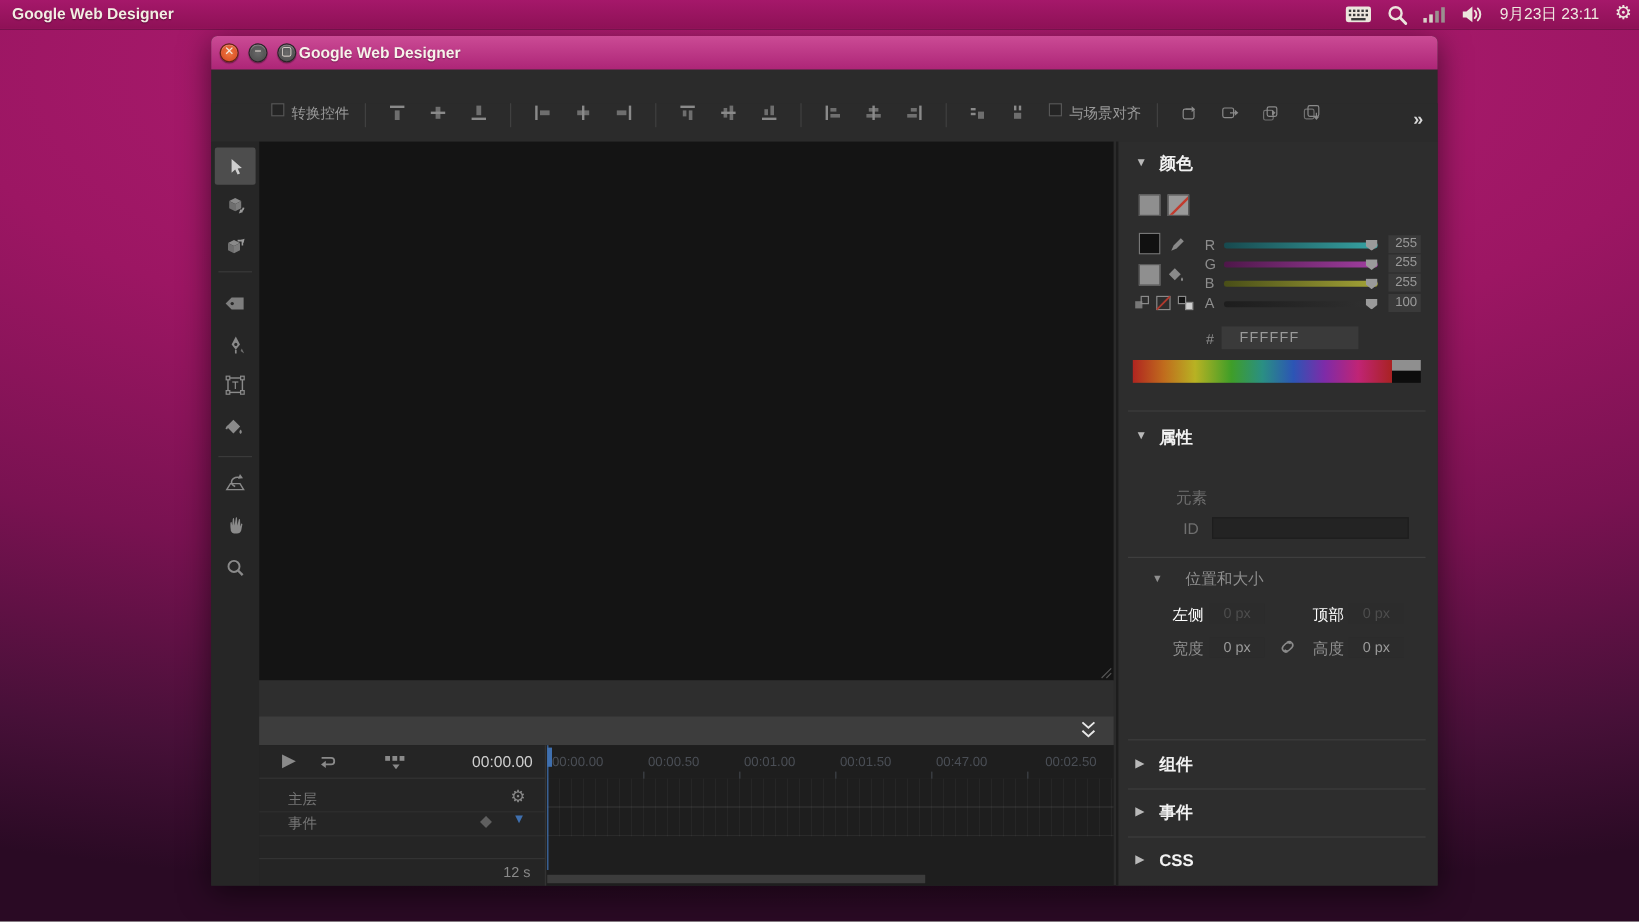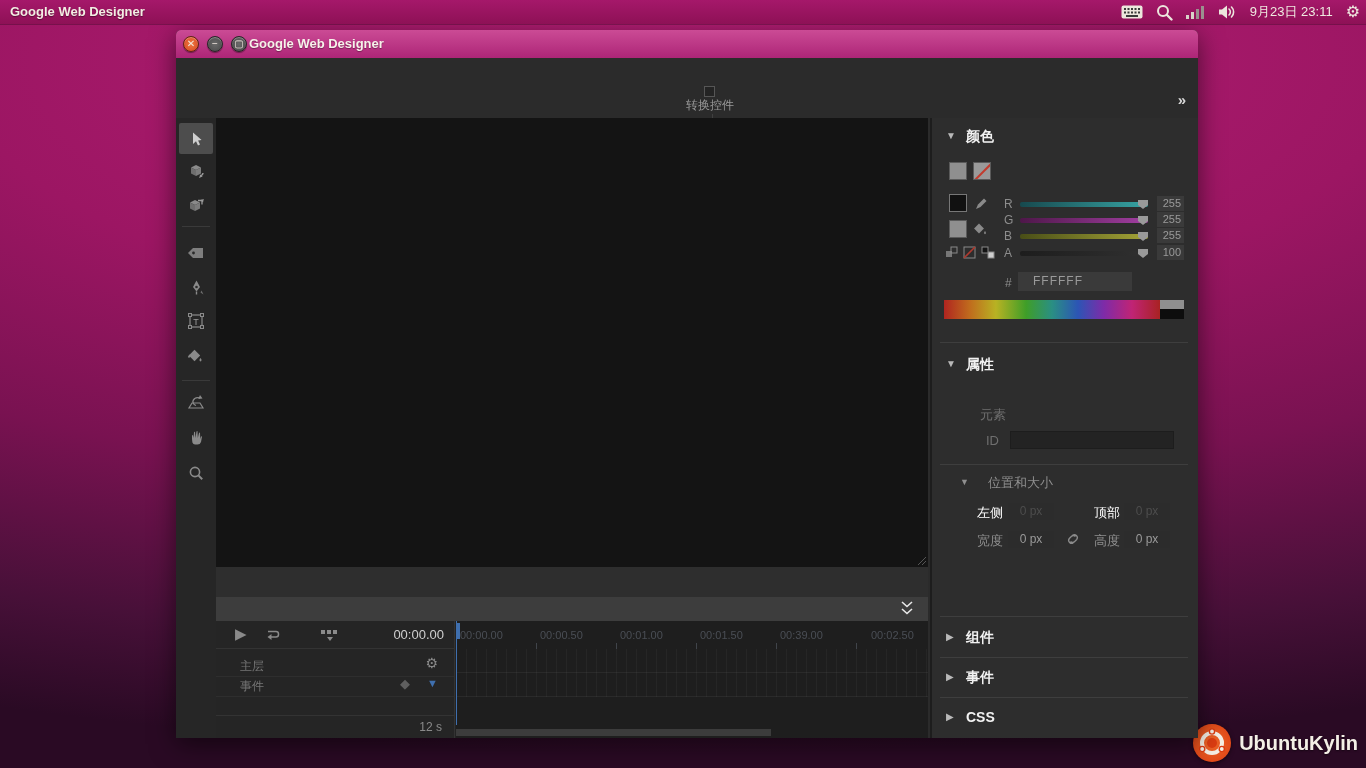--- a/index.html
+++ b/index.html
@@ -31,21 +31,21 @@
     box-shadow:inset 0 1px 1px rgba(255,255,255,.35), 0 1px 1px rgba(0,0,0,.4); }
   .btn-close { left:7px;  background:radial-gradient(#ef7a42,#d4431f); border:1px solid #5e2412; }
   .btn-min   { left:31px; background:radial-gradient(#6a6a6a,#474747); border:1px solid #262626; }
   .btn-max   { left:55px; background:radial-gradient(#6a6a6a,#474747); border:1px solid #262626; }
   .win-title { position:absolute; left:73px; top:6px; font-size:13px; font-weight:bold; color:#f7f2ea; text-shadow:0 1px 1px rgba(0,0,0,.35); }
 
   #menubar { position:absolute; left:0; top:28px; width:100%; height:28px; background:#1e1e1e; display:flex; align-items:center; padding-left:2px; }
   .menu-item { color:#e3e3e3; font-size:13px; padding:0 14px; height:28px; line-height:28px; }
 
   #toolbar { position:absolute; left:0; top:56px; width:100%; height:32px; background:#2b2b2b;
-    display:flex; align-items:center; padding-left:50px;flex-direction:column; }
+    display:flex; align-items:flex-start; padding-left:50px; }
   .tb-sep { width:1px; height:20px; background:#404040; margin:0 9px; flex:none; }
   .tb-gap { width:8px; flex:none; }
   .chk { appearance:none; -webkit-appearance:none; width:11px; height:11px; background:#242424; border:1px solid #565656; margin-right:6px; flex:none; }
   .tb-label { color:#9a9a9a; font-size:12px; margin-right:4px; white-space:nowrap; }
   .tico { width:16px; height:16px; margin:0 9px; flex:none; }
   .tico svg { display:block; }
   .overflow { position:absolute; right:14px; top:5px; color:#d8d8d8; font-size:15px; font-weight:bold; letter-spacing:-2px; }
 
   
   #palette { position:absolute; left:0; top:88px; width:40px; bottom:0; background:#262626; }
@@ -448,21 +448,21 @@
         <div class="tl-duration">
           <span class="dur-label">12 s</span>
         </div>
       </div>
       <div id="tl-track">
         <div class="ruler">
           <span class="ruler-label" style="left:4px">00:00.00</span>
           <span class="ruler-label" style="left:84px">00:00.50</span>
           <span class="ruler-label" style="left:164px">00:01.00</span>
           <span class="ruler-label" style="left:244px">00:01.50</span>
-          <span class="ruler-label" style="left:324px">00:39.00</span>
+          <span class="ruler-label" style="left:324px">00:47.00</span>
           <span class="ruler-label" style="left:415px">00:02.50</span>
           <span class="ruler-tick" style="left:80px"></span>
           <span class="ruler-tick" style="left:160px"></span>
           <span class="ruler-tick" style="left:240px"></span>
           <span class="ruler-tick" style="left:320px"></span>
           <span class="ruler-tick" style="left:400px"></span>
         </div>
         <div class="grid"></div>
         <div class="playhead">
             <div class="playhead-marker"></div>
@@ -570,26 +570,14 @@
         <span class="sec-title">事件</span>
       </div>
       <div class="panel-sep" style="top:579px"></div>
       <div class="sec-head" style="top:589px">
         <span class="sec-tri">▶</span>
         <span class="sec-title">CSS</span>
       </div>
     </div>
   </div>
 
-  <div id="logo">
-    <div class="logo-circle">
-      <svg width="30" height="30" viewBox="0 0 30 30">
-          <circle cx="15" cy="15" r="10" fill="none" stroke="#f6f0e6" stroke-width="4"></circle>
-          <circle cx="15" cy="3.5" r="2.6" fill="#f6f0e6" stroke="#dd3d12" stroke-width="1.4"></circle>
-          <circle cx="5.2" cy="21" r="2.6" fill="#f6f0e6" stroke="#dd3d12" stroke-width="1.4"></circle>
-          <circle cx="24.8" cy="21" r="2.6" fill="#f6f0e6" stroke="#dd3d12" stroke-width="1.4"></circle>
-          <circle cx="15" cy="15" r="5" fill="#dd3d12"></circle>
-        </svg>
-    </div>
-    <span class="logo-text">UbuntuKylin</span>
-  </div>
 
 </div>
 
 </body></html>

